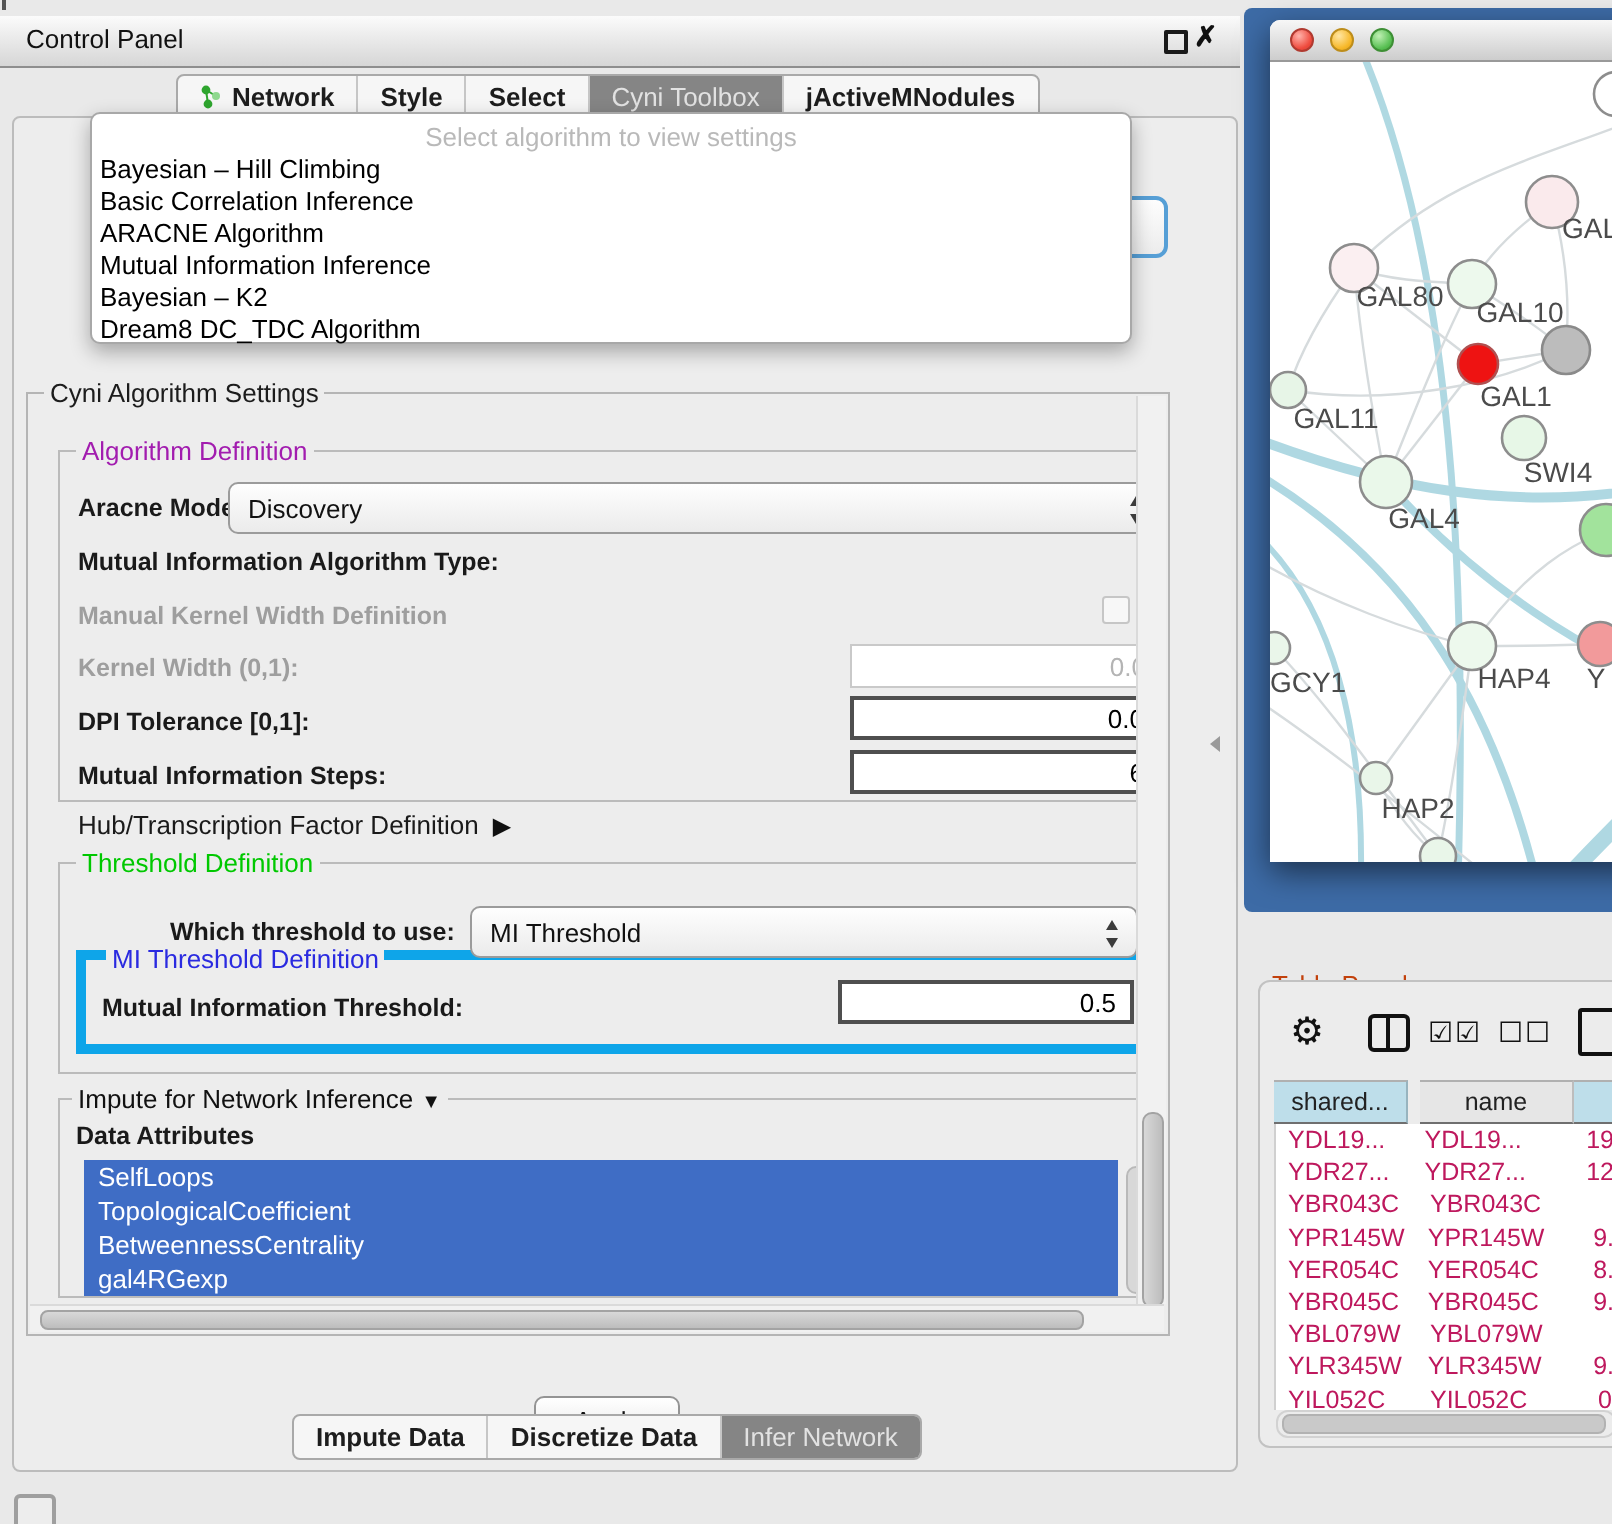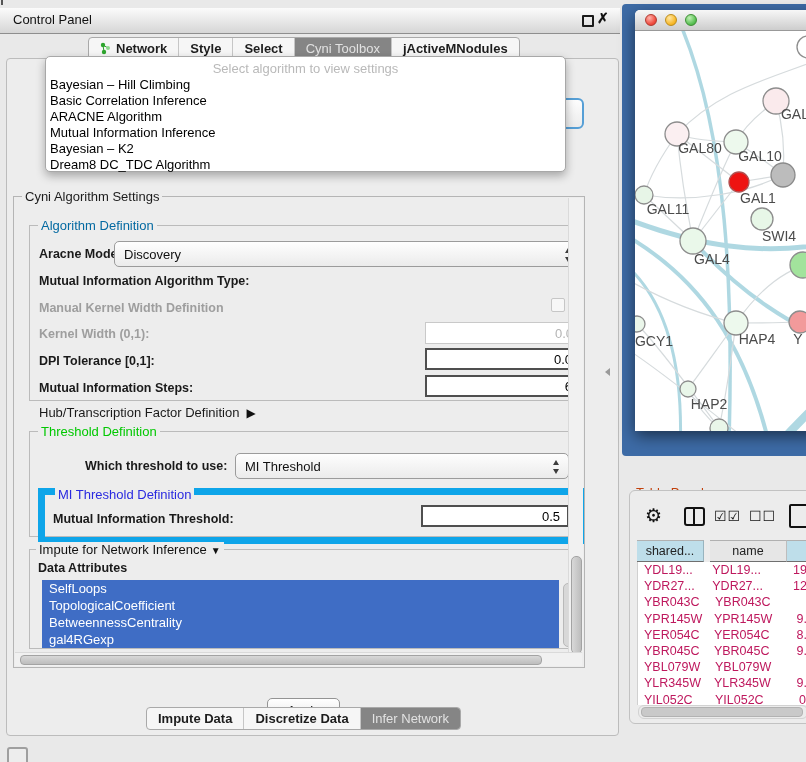--- a/index.html
+++ b/index.html
@@ -49,24 +49,24 @@
                border-right:3.5px solid transparent;border-bottom:5px solid #3c3c3c}
   .spin:after{content:"";position:absolute;bottom:0;left:0;border-left:3.5px solid transparent;
               border-right:3.5px solid transparent;border-top:5px solid #3c3c3c}
 
   .field{position:absolute;background:#fff;font-size:13px;display:flex;align-items:center;justify-content:flex-end;
          padding-right:7px;box-sizing:border-box;width:156px;height:22px}
   .field.dis{border:1px solid #c9c9c9;color:#b4b4b4}
   .field.en{border:2px solid #4f4f4f;color:#000}
 
   #algdef-group{left:15px;top:28px;width:548px;height:174px;border:1px solid #bbb;position:absolute}
-  #algdef-label{left:24px;top:21px;color:#0369a1}
+  #algdef-label{left:24px;top:21px;color:#a21caf}
   #thr-group{left:15px;top:234px;width:548px;height:104px;border:1px solid #bbb;position:absolute}
   #thr-label{left:24px;top:227px;color:#00c800}
-  #midef-group{left:8px;top:56px;width:532px;height:42px;border:7px solid #0ea5e9;position:absolute}
+  #midef-group{left:8px;top:43px;width:532px;height:42px;border:5px solid #0ea5e9;position:absolute}
   #midef-label{left:10px;top:-8px;color:#2a2ae0}
   #src-group{left:15px;top:352px;width:548px;height:98px;border:1px solid #bbb;position:absolute}
   #src-label{left:22px;top:345px;color:#111}
 
   #attr-list{position:absolute;left:12px;top:30px;width:517px;height:68px;background:#fff;overflow:hidden}
   .attr-item{height:17px;line-height:17px;padding-left:7px;background:#3f6dc5;color:#fff;font-size:13px;white-space:nowrap}
   #attr-vthumb{position:absolute;right:4px;top:3px;width:9px;height:62px;background:#d8d8d8;
                border:1px solid #b9b9b9;border-radius:5px}
 
   #vscroll{position:absolute;left:554px;top:1px;width:14px;height:454px;background:#f1f1f1;border-left:1px solid #dadada}

